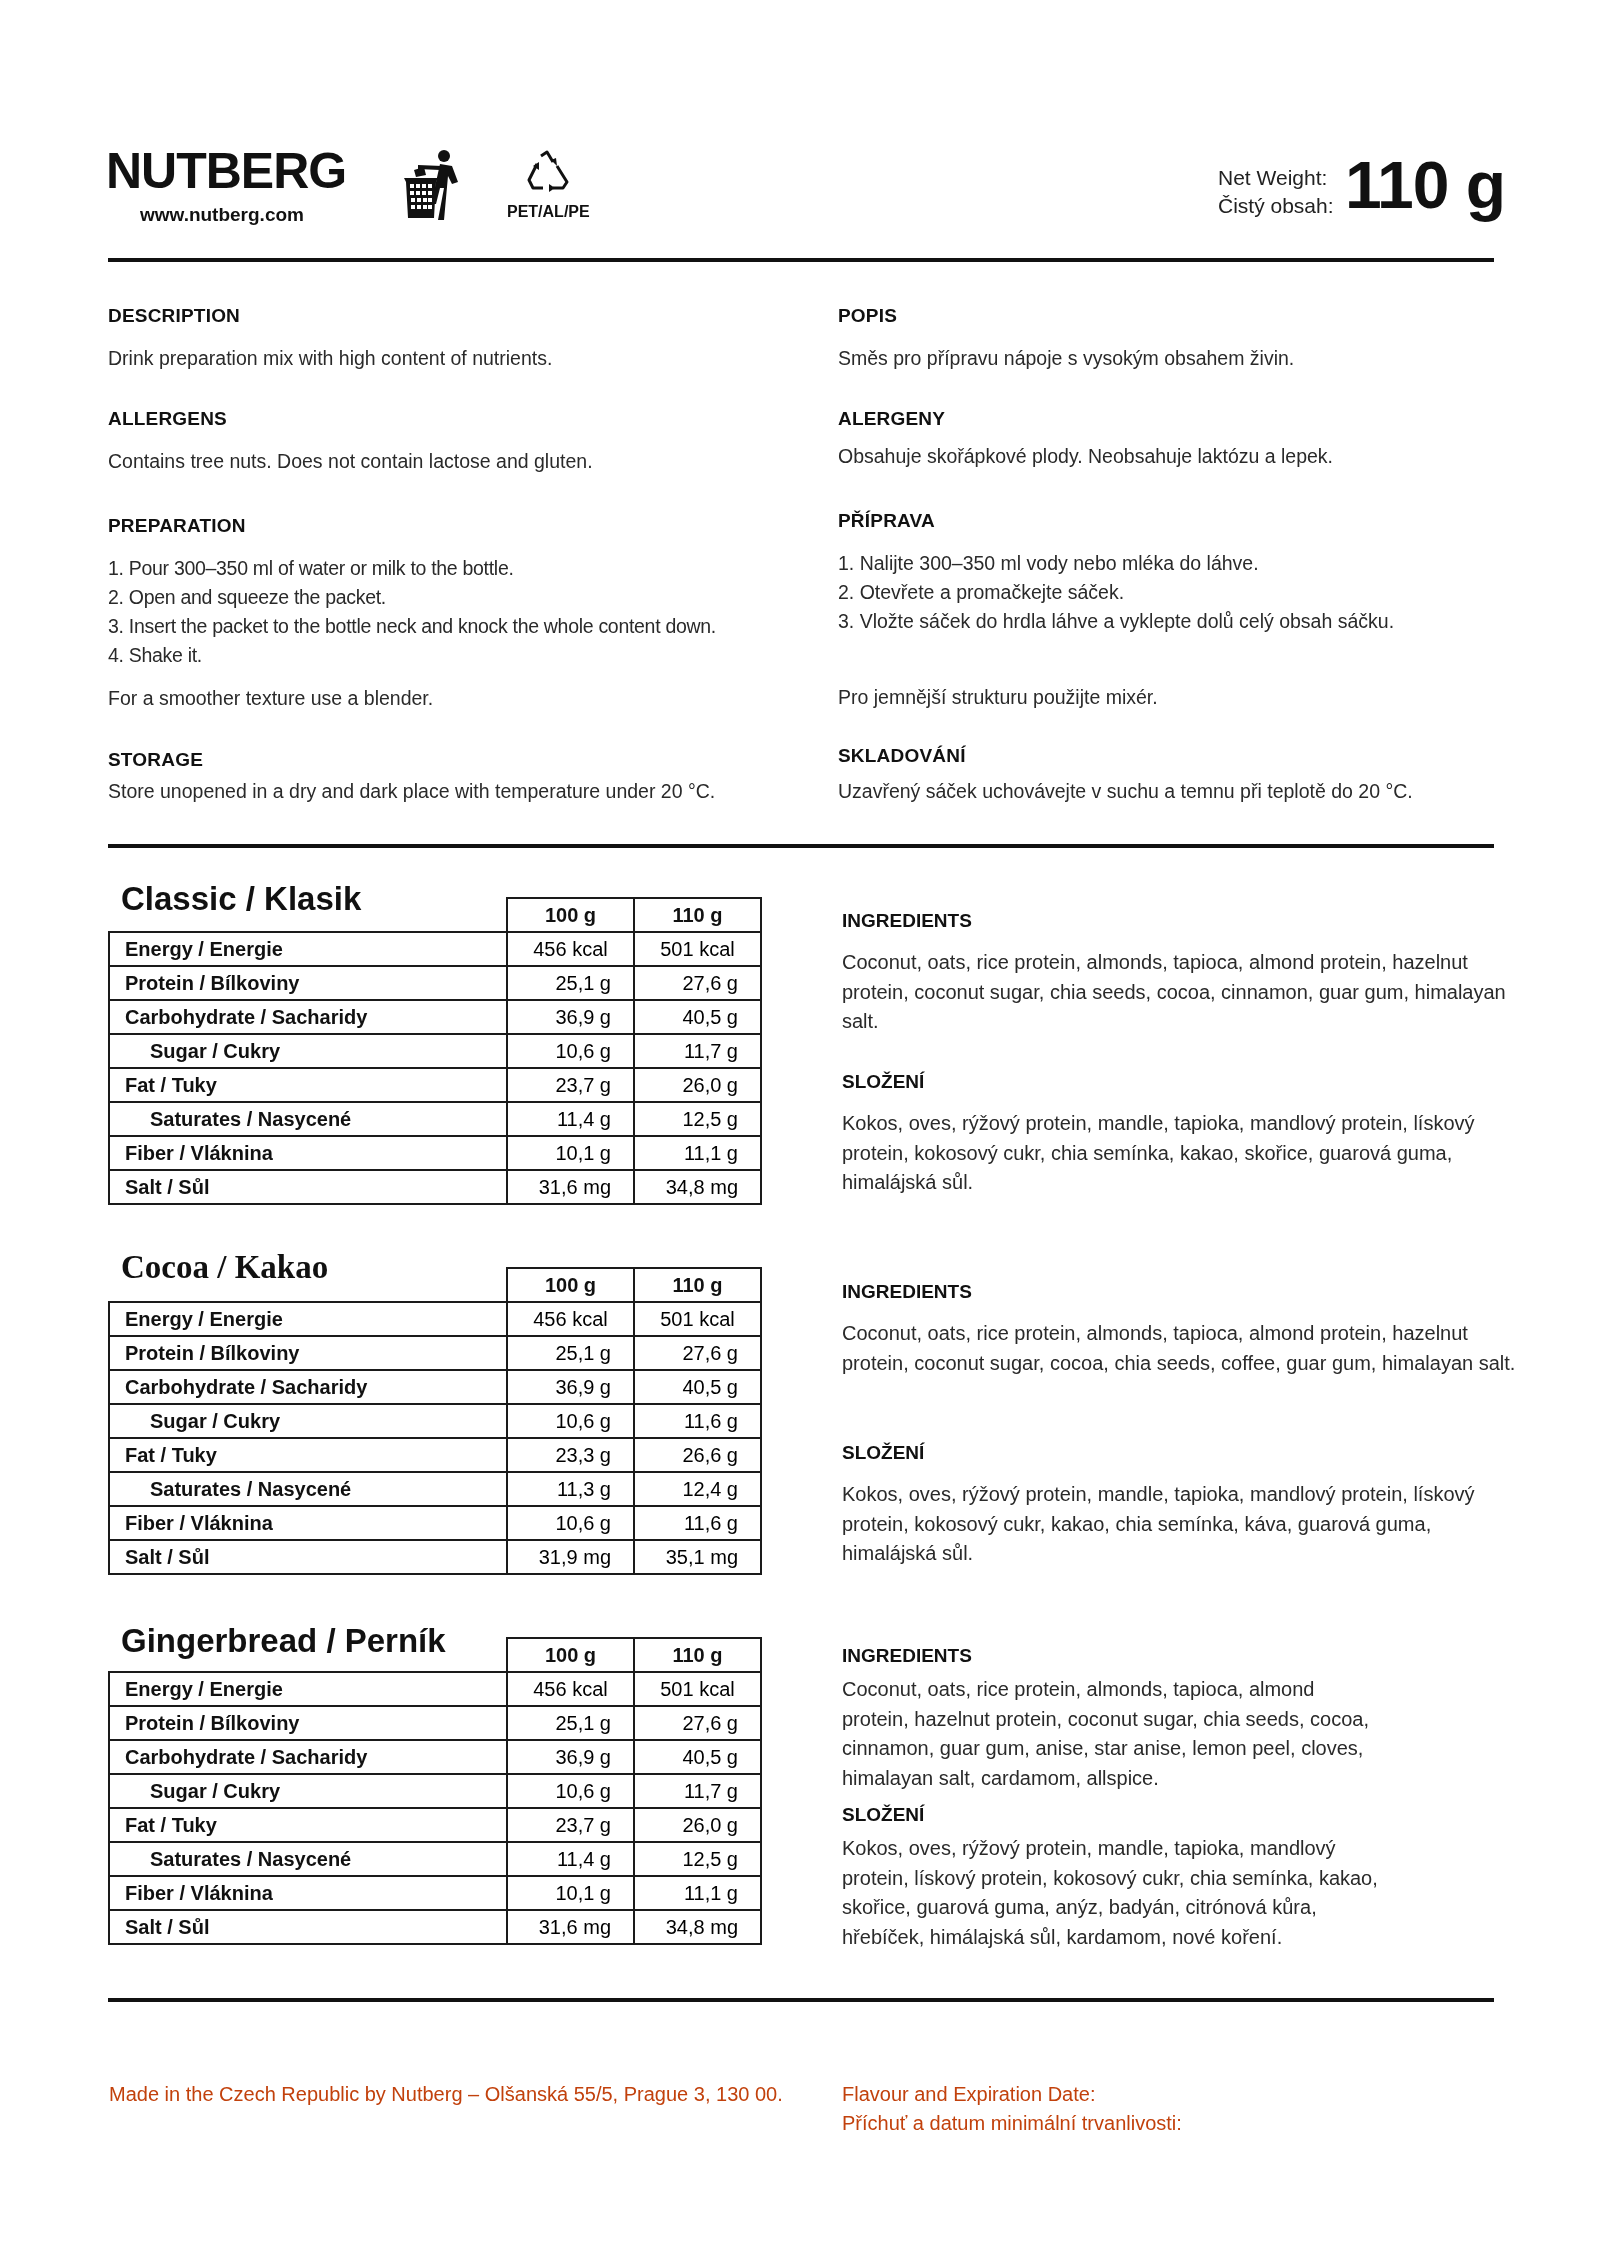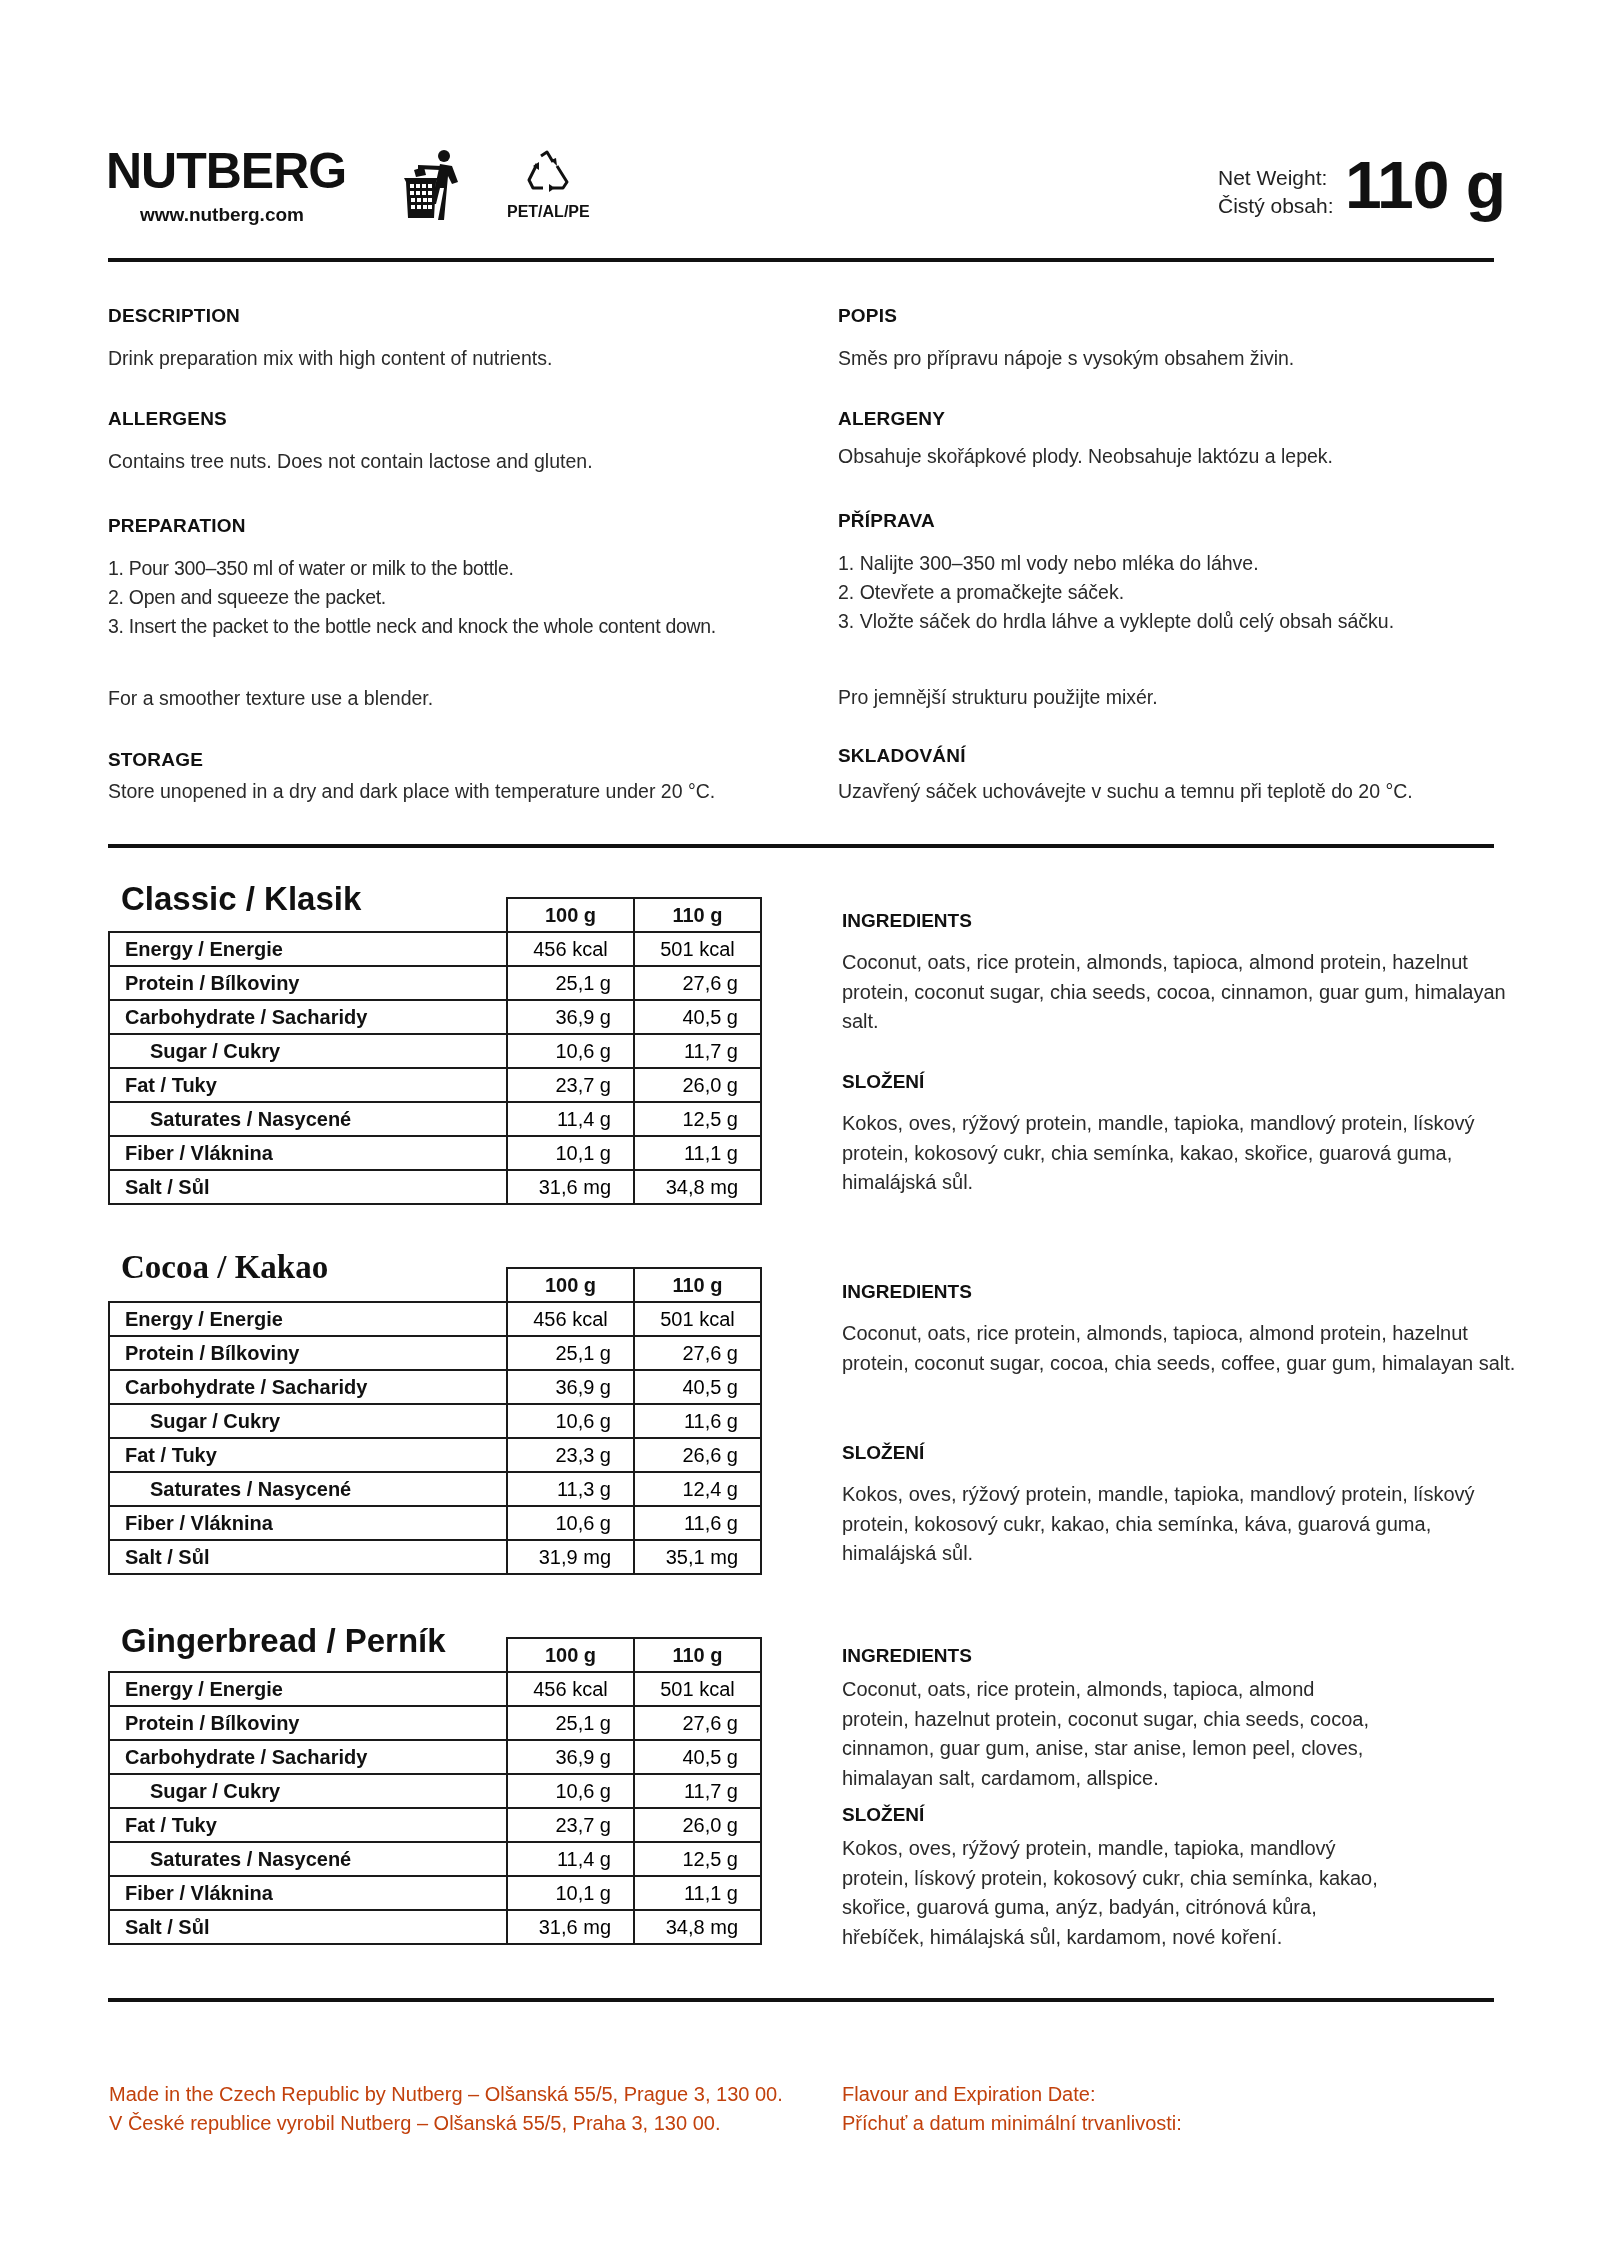--- a/index.html
+++ b/index.html
@@ -104,20 +104,21 @@
 <div class="abs sec-text" style="left:108px;top:344px;">Drink preparation mix with high content of nutrients.</div>
 
 <div class="abs sec-head" style="left:108px;top:408px;">ALLERGENS</div>
 <div class="abs sec-text" style="left:108px;top:447px;">Contains tree nuts. Does not contain lactose and gluten.</div>
 
 <div class="abs sec-head" style="left:108px;top:515px;">PREPARATION</div>
 <div class="abs sec-text sec-text-narrow" style="left:108px;top:554px;">
   <div>1. Pour 300–350 ml of water or milk to the bottle.</div>
   <div>2. Open and squeeze the packet.</div>
   <div>3. Insert the packet to the bottle neck and knock the whole content down.</div>
+  <div>4. Shake it.</div>
 </div>
 <div class="abs sec-text" style="left:108px;top:684px;">For a smoother texture use a blender.</div>
 
 <div class="abs sec-head" style="left:108px;top:749px;">STORAGE</div>
 <div class="abs sec-text" style="left:108px;top:777px;">Store unopened in a dry and dark place with temperature under 20 °C.</div>
 
 <div class="abs sec-head" style="left:838px;top:305px;">POPIS</div>
 <div class="abs sec-text" style="left:838px;top:344px;">Směs pro přípravu nápoje s vysokým obsahem živin.</div>
 
 <div class="abs sec-head" style="left:838px;top:408px;">ALERGENY</div>
@@ -301,18 +302,17 @@
 
 <div class="abs ing-head" style="left:842px;top:1645px;">INGREDIENTS</div>
 <div class="abs ing-text" style="left:842px;top:1675px;width:540px;">Coconut, oats, rice protein, almonds, tapioca, almond protein, hazelnut protein, coconut sugar, chia seeds, cocoa, cinnamon, guar gum, anise, star anise, lemon peel, cloves, himalayan salt, cardamom, allspice.</div>
 <div class="abs ing-head" style="left:842px;top:1804px;">SLOŽENÍ</div>
 <div class="abs ing-text" style="left:842px;top:1834px;width:540px;">Kokos, oves, rýžový protein, mandle, tapioka, mandlový protein, lískový protein, kokosový cukr, chia semínka, kakao, skořice, guarová guma, anýz, badyán, citrónová kůra, hřebíček, himálajská sůl, kardamom, nové koření.</div>
 
 <div class="rule" style="top:1998px;"></div>
 
 <div class="abs foot-text" style="left:109px;top:2036px;">
   <div>Made in the Czech Republic by Nutberg – Olšanská 55/5, Prague 3, 130 00.</div>
-  <div>V České republice vyrobil Nutberg – Olšanská 55/5, Praha 3, 130 00.</div>
 </div>
 <div class="abs foot-text" style="left:842px;top:2036px;">
   <div>Flavour and Expiration Date:</div>
   <div>Příchuť a datum minimální trvanlivosti:</div>
 </div>
 
 </body></html>

